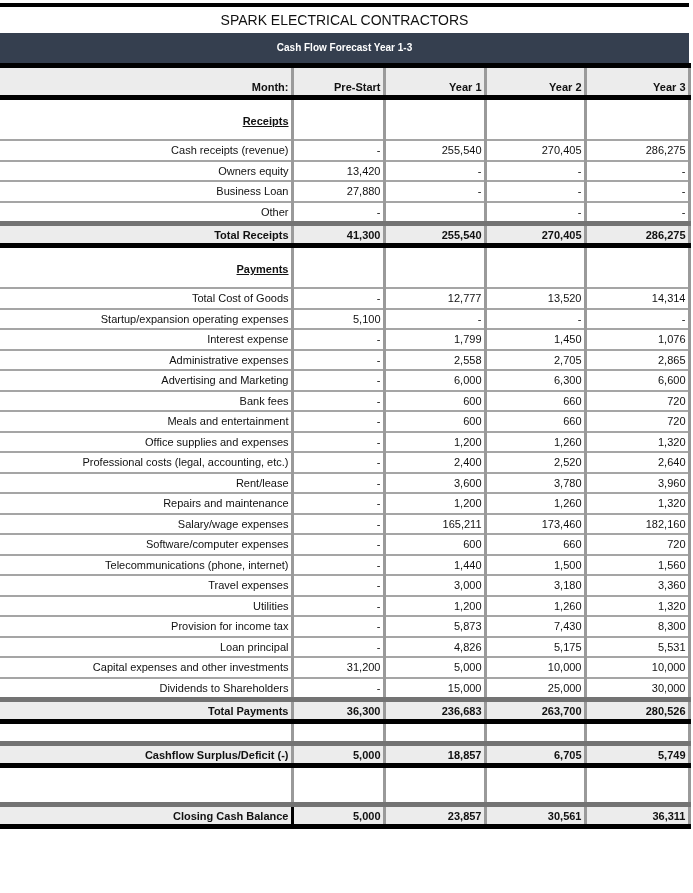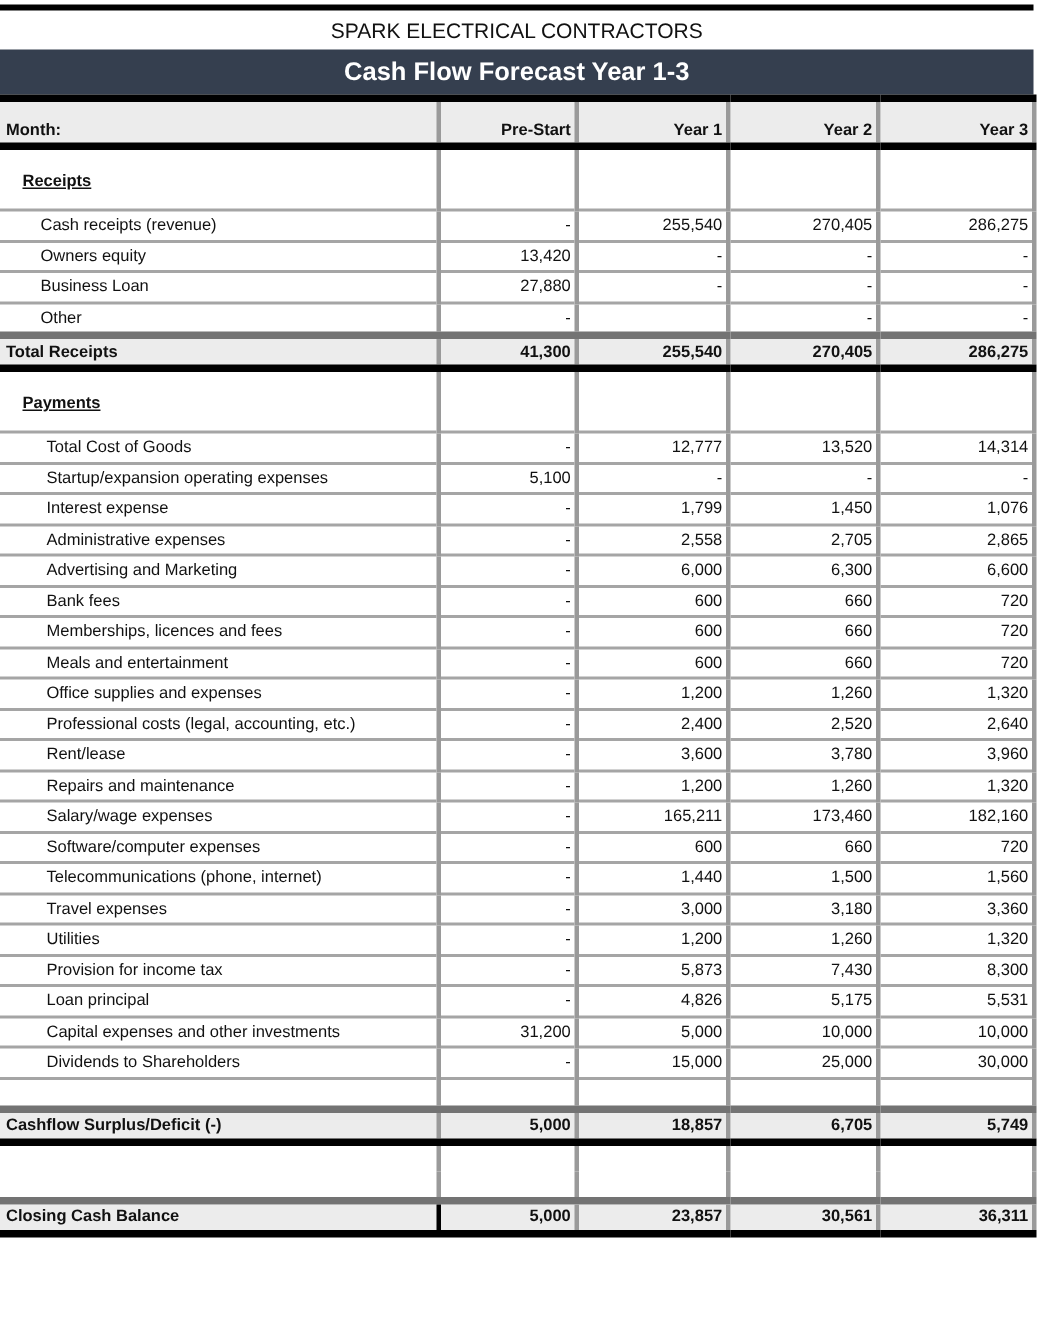--- a/index.html
+++ b/index.html
@@ -1,24 +1,24 @@
 <!DOCTYPE html>
 <html><head>
 <meta charset="utf-8">
 <style>
   html, body { margin: 0; padding: 0; background: #ffffff; }
   body { width: 693px; height: 893px; overflow: hidden; font-family: "Liberation Sans", "DejaVu Sans", sans-serif; font-size: 11px; color: #111; }
   .sheet { position: relative; width: 689px; margin-left: 0; }
   .topline { height: 4px; background: #000; margin-top: 3px; }
   .company { height: 26px; line-height: 26px; text-align: center; font-size: 14px; color: #111; }
-  .titleband { height: 30px; line-height: 30px; text-align: center; background: #353f4f; color: #fff; font-weight: bold; font-size: 17px; }
+  .titleband { height: 30px; line-height: 30px; text-align: center; background: #353f4f; color: #fff; font-weight: bold; font-size: 10px; }
   table { border-collapse: collapse; width: 689px; table-layout: fixed; }
   col.c0 { width: 292px; } col.c1 { width: 92px; } col.c2 { width: 101px; } col.c3 { width: 100px; } col.c4 { width: 104px; }
   td { padding: 0 2px 0 0; height: 18.5px; border-left: 3px solid #9a9a9a; border-bottom: 2.5px solid #a5a5a5; text-align: right; white-space: nowrap; overflow: hidden; font-size: 11px; }
-  td:first-child { border-left: none; text-align: left; padding-left: 4px; }
+  td:first-child { border-left: none; text-align: right; padding-left: 4px; }
   td:last-child { border-right: 3px solid #9a9a9a; }
   tr.header td { height: 25px; vertical-align: bottom; background: #ececec; font-weight: bold; border-top: 5px solid #000; border-bottom: 5px solid #000; padding-bottom: 2px; }
   tr.spacer-sm td { height: 17px; border-bottom: none; }
   tr.section td { font-weight: bold; vertical-align: bottom; padding-bottom: 12px; text-decoration: underline; }
   tr.section td:first-child { padding-left: 15px; }
   tr.indent2 td:first-child { padding-left: 27px; }
   tr.indent1 td:first-child { padding-left: 31px; }
   tr.total td { background: #ececec; font-weight: bold; border-top: 5px solid #737373; border-bottom: 5px solid #000; height: 17px; }
   tr.total.sep td:nth-child(2) { border-left: 3px solid #000; }
 </style>
@@ -131,27 +131,20 @@
           <td>6,600</td>
         </tr>
         <tr class="indent1">
           <td>Bank fees</td>
           <td>-</td>
           <td>600</td>
           <td>660</td>
           <td>720</td>
         </tr>
         <tr class="indent1">
-          <td>Memberships, licences and fees</td>
-          <td>-</td>
-          <td>600</td>
-          <td>660</td>
-          <td>720</td>
-        </tr>
-        <tr class="indent1">
           <td>Meals and entertainment</td>
           <td>-</td>
           <td>600</td>
           <td>660</td>
           <td>720</td>
         </tr>
         <tr class="indent1">
           <td>Office supplies and expenses</td>
           <td>-</td>
           <td>1,200</td>
@@ -234,20 +227,27 @@
           <td>5,000</td>
           <td>10,000</td>
           <td>10,000</td>
         </tr>
         <tr class="indent1">
           <td>Dividends to Shareholders</td>
           <td>-</td>
           <td>15,000</td>
           <td>25,000</td>
           <td>30,000</td>
+        </tr>
+        <tr class="total">
+          <td>Total Payments</td>
+          <td>36,300</td>
+          <td>236,683</td>
+          <td>263,700</td>
+          <td>280,526</td>
         </tr>
         <tr class="spacer-sm">
           <td></td>
           <td></td>
           <td></td>
           <td></td>
           <td></td>
         </tr>
         <tr class="total">
           <td>Cashflow Surplus/Deficit (-)</td>

